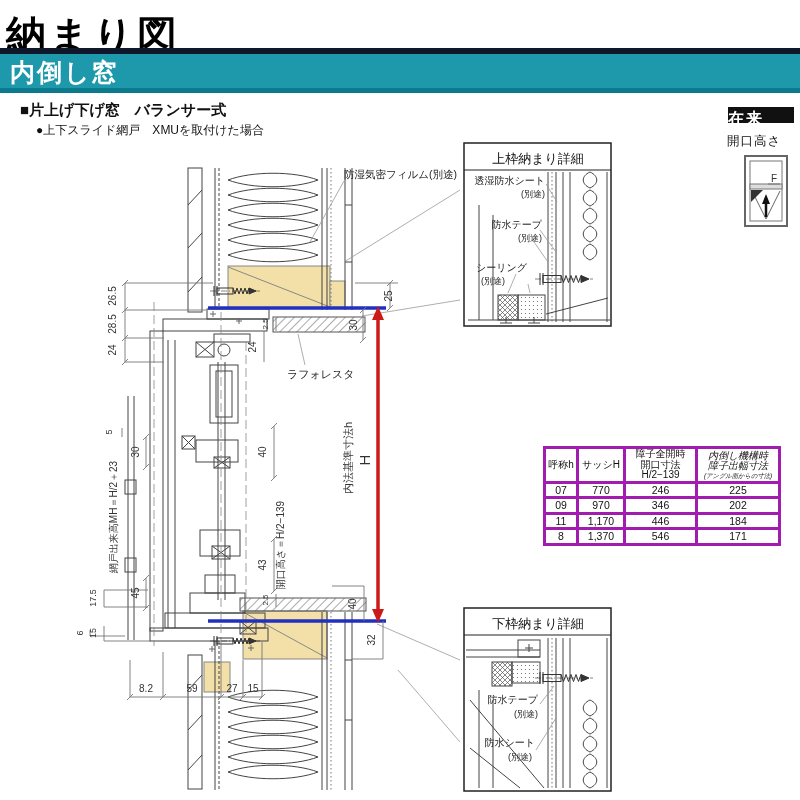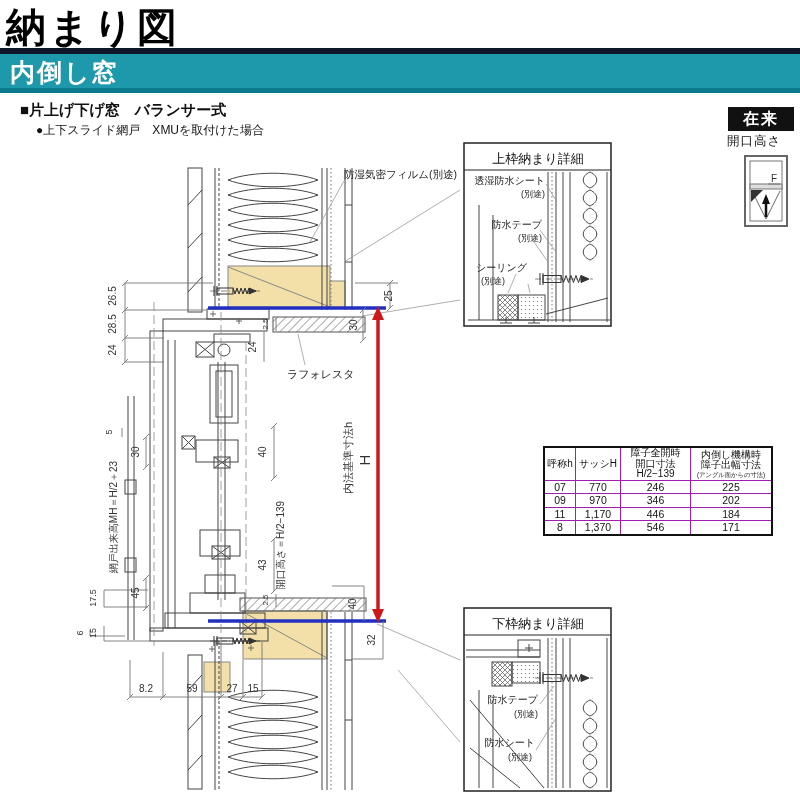--- a/index.html
+++ b/index.html
@@ -1,30 +1,30 @@
 <!DOCTYPE html>
 <html><head>
 <meta charset="utf-8">
 <style>
   html,body{margin:0;padding:0;background:#fff;}
   #page{position:relative;width:800px;height:800px;background:#fff;overflow:hidden;
         font-family:"Liberation Sans","DejaVu Sans",sans-serif;color:#111;}
   .abs{position:absolute;}
-  #page-title{left:6px;top:0px;font-size:40px;font-weight:900;letter-spacing:3px;color:#000;}
+  #page-title{left:6px;top:8px;font-size:40px;font-weight:900;letter-spacing:3px;color:#000;}
   #band{left:0;top:48px;width:800px;height:45px;background:#1d99ab;
         border-top:6px solid #0f172a;border-bottom:5px solid #0b7a8d;box-sizing:border-box;}
   #band span{display:block;margin:2px 0 0 10px;font-size:25px;font-weight:bold;color:#fff;letter-spacing:2px;}
   #sub1{left:20px;top:101px;font-size:15px;font-weight:bold;}
   #sub2{left:36px;top:122px;font-size:12px;}
-  #badge{left:728px;top:107px;width:66px;height:24px;background:#111;color:#fff;
-         font-size:16px;font-weight:bold;text-align:center;line-height:24px;letter-spacing:2px;}
+  #badge{left:728px;top:107px;width:66px;height:16px;background:#111;color:#fff;
+         font-size:16px;font-weight:bold;line-height:24px;letter-spacing:2px;}
   #badge-caption{left:727px;top:133px;font-size:12.5px;letter-spacing:1px;}
   .tbl{left:543px;top:446px;width:224px;}
   table{border-collapse:collapse;table-layout:fixed;width:224px;border:2px solid #111;}
-  th,td{border:1px solid #a21caf;text-align:center;padding:0;font-weight:normal;overflow:hidden;}
+  th,td{border:3px solid #a21caf;text-align:center;padding:0;font-weight:normal;overflow:hidden;}
   th{font-size:10px;line-height:10.5px;}
   td{font-size:10.5px;height:12.5px;line-height:12.5px;}
   th .sm{font-size:6.3px;line-height:7px;display:block;}
   svg text{font-family:"Liberation Sans","DejaVu Sans",sans-serif;}
 </style>
 </head>
 <body>
 
 <div id="page">
 
@@ -314,21 +314,21 @@
     <table>
       <thead>
         <tr style="height:33px;">
           <th style="width:30px;">呼称h</th>
           <th style="width:44px;">サッシH</th>
           <th style="width:69px;">
             <span>障子全開時</span><br>
             <span>開口寸法</span><br>
             <span>H/2−139</span>
           </th>
-          <th style="width:80px;">
+          <th style="width:80px;font-style:italic;">
             <span>内倒し機構時</span><br>
             <span>障子出幅寸法</span>
             <span class="sm">(アングル面からの寸法)</span>
           </th>
         </tr>
       </thead>
       <tbody>
         <tr>
           <td>07</td>
             <td>770</td>

